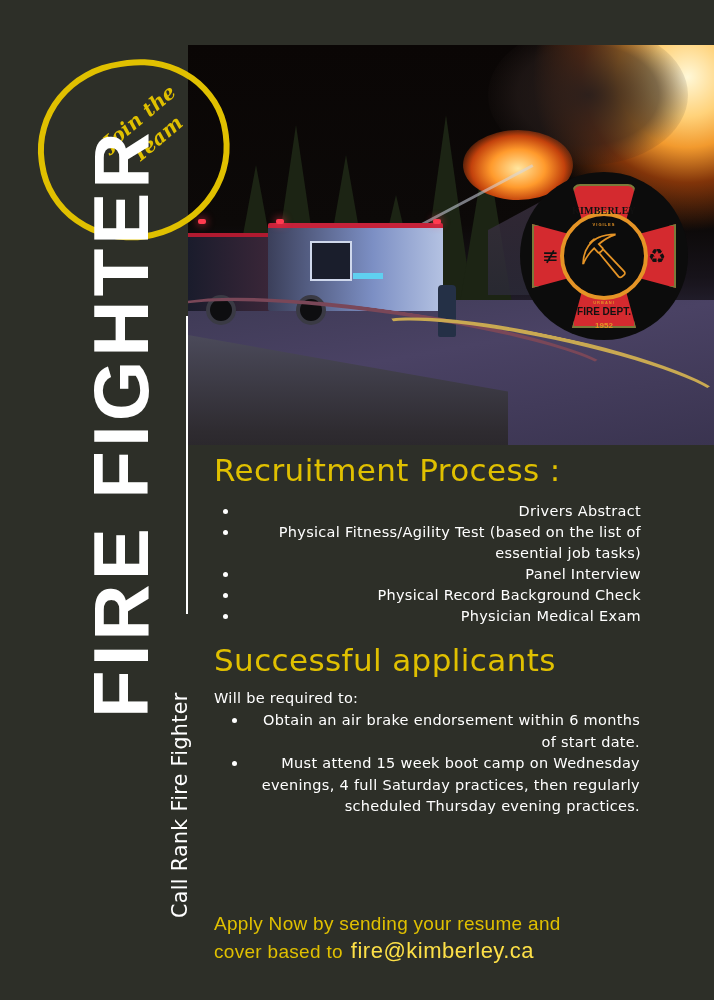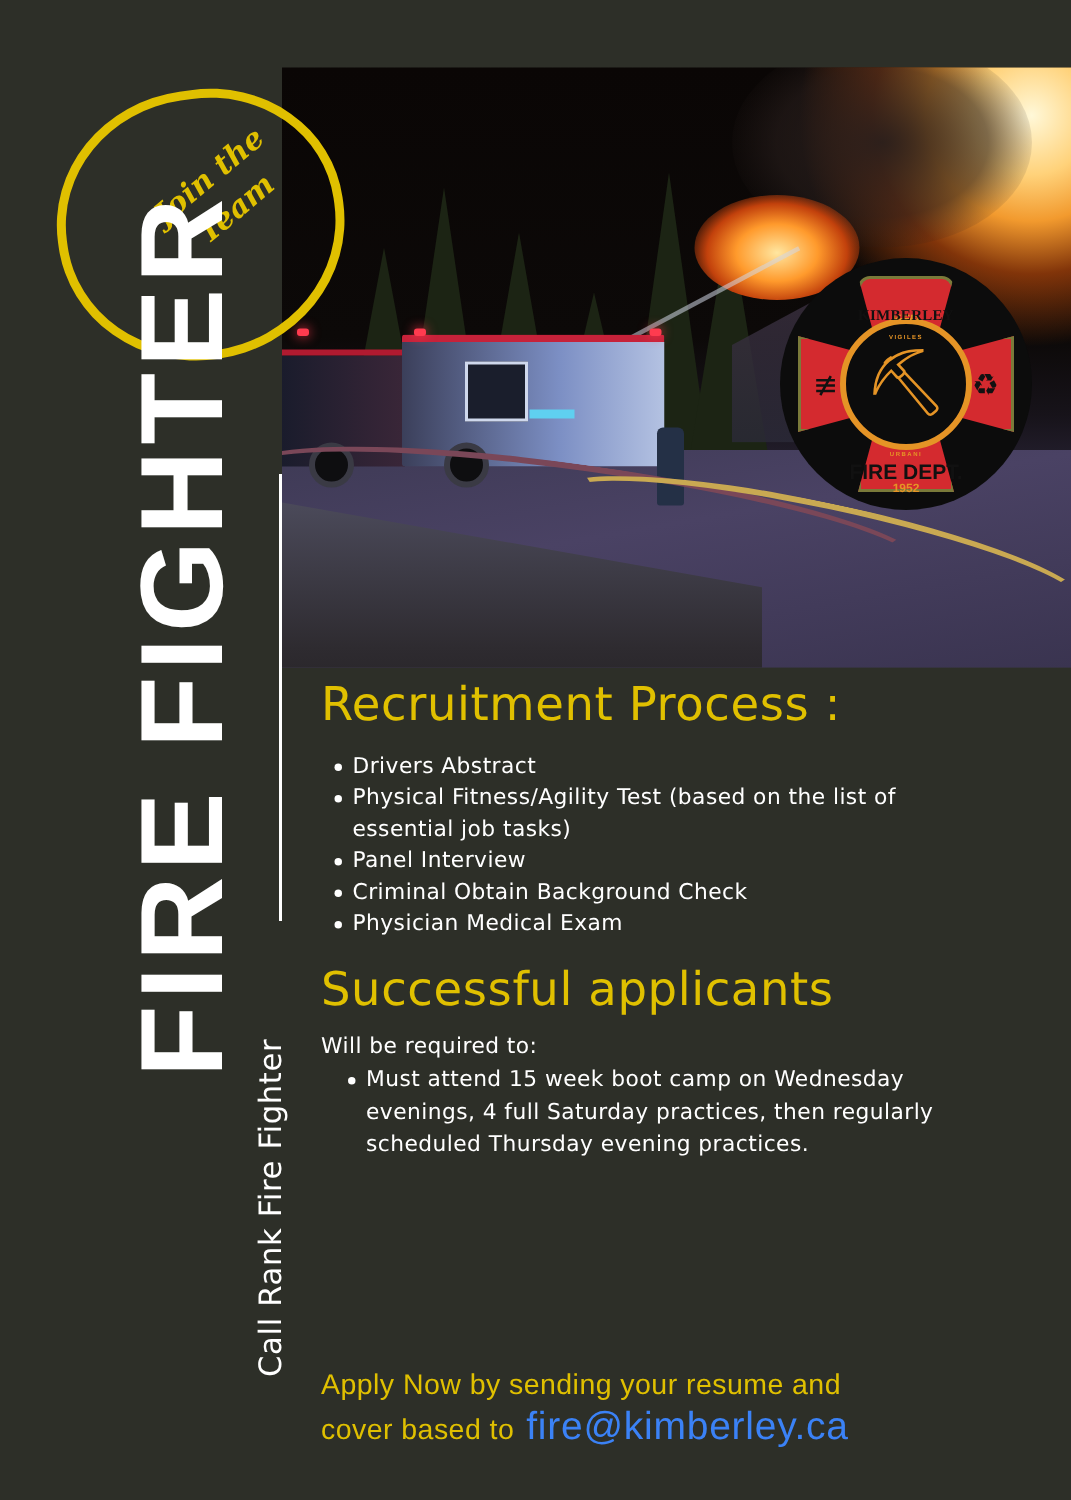--- a/index.html
+++ b/index.html
@@ -40,49 +40,49 @@
   .logo .arm.bot { left: 40px; top: 92px; width: 64px; height: 52px; clip-path: polygon(22% 0, 78% 0, 100% 100%, 0 100%); }
   .logo .arm.left { left: 0; top: 40px; width: 52px; height: 64px; clip-path: polygon(0 0, 100% 22%, 100% 78%, 0 100%); }
   .logo .arm.right { left: 92px; top: 40px; width: 52px; height: 64px; clip-path: polygon(0 22%, 100% 0, 100% 100%, 0 78%); }
   .logo .inner { position: absolute; left: 40px; top: 40px; width: 88px; height: 88px; border-radius: 50%; background: #0c0c0c; border: 4px solid #e59426; display: flex; align-items: center; justify-content: center; }
   .logo .emblem { color: #e59426; font-size: 44px; line-height: 1; }
   .logo .txt { position: absolute; left: 0; width: 100%; text-align: center; font-family: "Liberation Sans", sans-serif; font-weight: bold; color: #111; }
   .logo .kfd { top: 36px; font-size: 9px; color: #e59426; }
   .logo .kimberley { top: 33px; font-size: 10px; letter-spacing: 0.2px; font-family: Liberation Serif, serif; }
   .logo .vigiles { top: 50px; font-size: 4px; color: #e59426; letter-spacing: 1px; }
   .logo .urbani { top: 128px; font-size: 4px; color: #e59426; letter-spacing: 1px; }
-  .logo .firedept { top: 134px; font-size: 14px; }
+  .logo .firedept { top: 134px; font-size: 10px; }
   .logo .est { top: 149px; font-size: 8px; color: #e59426; }
   .logo .side-icon { position: absolute; top: 72px; font-size: 20px; color: #111; }
   .logo .ladder-icon { left: 22px; }
   .logo .hydrant-icon { right: 22px; }
 
   
   .badge { position: absolute; left: 38px; top: 60px; width: 192px; height: 180px; }
   .badge .ring { position: absolute; left: 0; top: 0; width: 192px; height: 180px; border: 6px solid #e0c000; border-radius: 50% 48% 52% 50%; transform: rotate(-8deg); }
   .badge .text { position: absolute; left: 50px; top: 40px; width: 120px; text-align: center; color: #e0c000; font-family: "DejaVu Serif", serif; font-style: italic; font-weight: bold; font-size: 20px; line-height: 28px; transform: rotate(-40deg); }
 
   
   .vtitle { position: absolute; left: 82px; top: 718px; transform-origin: left top; transform: rotate(-90deg); white-space: nowrap; font-family: "Liberation Sans", sans-serif; font-weight: bold; font-size: 78px; letter-spacing: 4px; color: #ffffff; transform: rotate(-90deg) scaleY(1.0); line-height: 78px; }
   .vsub { position: absolute; left: 168px; top: 918px; transform-origin: left top; transform: rotate(-90deg); white-space: nowrap; font-family: "DejaVu Sans", sans-serif; font-size: 20.5px; letter-spacing: 0.4px; color: #ffffff; line-height: 24px; }
   .divider { position: absolute; left: 186px; top: 316px; width: 2px; height: 298px; background: #ffffff; }
 
   
   .h-yellow { position: absolute; left: 214px; color: #e0c000; font-family: "DejaVu Sans", sans-serif; font-weight: normal; white-space: nowrap; }
   .h-recruit { top: 452px; font-size: 31px; letter-spacing: 0.4px; }
   .h-success { top: 642px; font-size: 31px; letter-spacing: 0.4px; }
-  .list { position: absolute; list-style: none; font-family: "DejaVu Sans", sans-serif; color: #ffffff; }
+  .list { position: absolute; list-style: none; font-family: "DejaVu Sans", sans-serif; color: #ffffff; text-align: right; }
   .list li { position: relative; padding-left: 14px; }
   .list li::before { content: ""; position: absolute; left: 2px; top: 8px; width: 5px; height: 5px; border-radius: 50%; background: #ffffff; }
   .list-recruit { left: 221px; top: 501px; width: 420px; font-size: 14.5px; line-height: 21px; letter-spacing: 0.3px; }
   .intro { position: absolute; left: 214px; top: 688px; font-size: 14.5px; line-height: 20px; color: #ffffff; letter-spacing: 0.3px; }
   .list-success { left: 230px; top: 710px; width: 410px; font-size: 14.5px; line-height: 21.5px; letter-spacing: 0.3px; }
   .list-success li::before { top: 8px; }
   .apply { position: absolute; left: 214px; top: 910px; width: 460px; color: #e0c000; font-family: "Liberation Sans", sans-serif; font-size: 19px; line-height: 27px; letter-spacing: 0.3px; }
-  .email { font-size: 26px; margin-left: 8px; letter-spacing: 0.5px; text-decoration: none; color: #3b82f6; }
+  .email { font-size: 22px; margin-left: 8px; letter-spacing: 0.5px; text-decoration: none; color: #fde047; }
 </style>
 </head>
 <body>
 
 <div class="photo">
   <div class="smoke"></div>
   <div class="trees">
     <div class="tree" style="left:0px;border-bottom-width:150px;"></div>
     <div class="tree" style="left:40px;border-bottom-width:190px;"></div>
     <div class="tree" style="left:90px;border-bottom-width:160px;"></div>
@@ -141,27 +141,28 @@
 
 <div class="vtitle">FIRE FIGHTER</div>
 <div class="vsub">Call Rank Fire Fighter</div>
 <div class="divider"></div>
 
 <div class="h-yellow h-recruit">Recruitment Process :</div>
 <ul class="list list-recruit">
   <li>Drivers Abstract</li>
   <li>Physical Fitness/Agility Test (based on the list of essential job tasks)</li>
   <li>Panel Interview</li>
-  <li>Criminal Obtain Background Check</li>
+  <li>Physical Record Background Check</li>
   <li>Physician Medical Exam</li>
 </ul>
 
 <div class="h-yellow h-success">Successful applicants</div>
 <div class="intro">Will be required to:</div>
 <ul class="list list-success">
+  <li>Obtain an air brake endorsement within 6 months of start date.</li>
   <li>Must attend 15 week boot camp on Wednesday evenings, 4 full Saturday practices, then regularly scheduled Thursday evening practices.</li>
 </ul>
 
 <div class="apply">
   <div>Apply Now by sending your resume and</div>
   <div>
     <span>cover based to</span><a class="email">fire@kimberley.ca</a>
   </div>
 </div>
 

